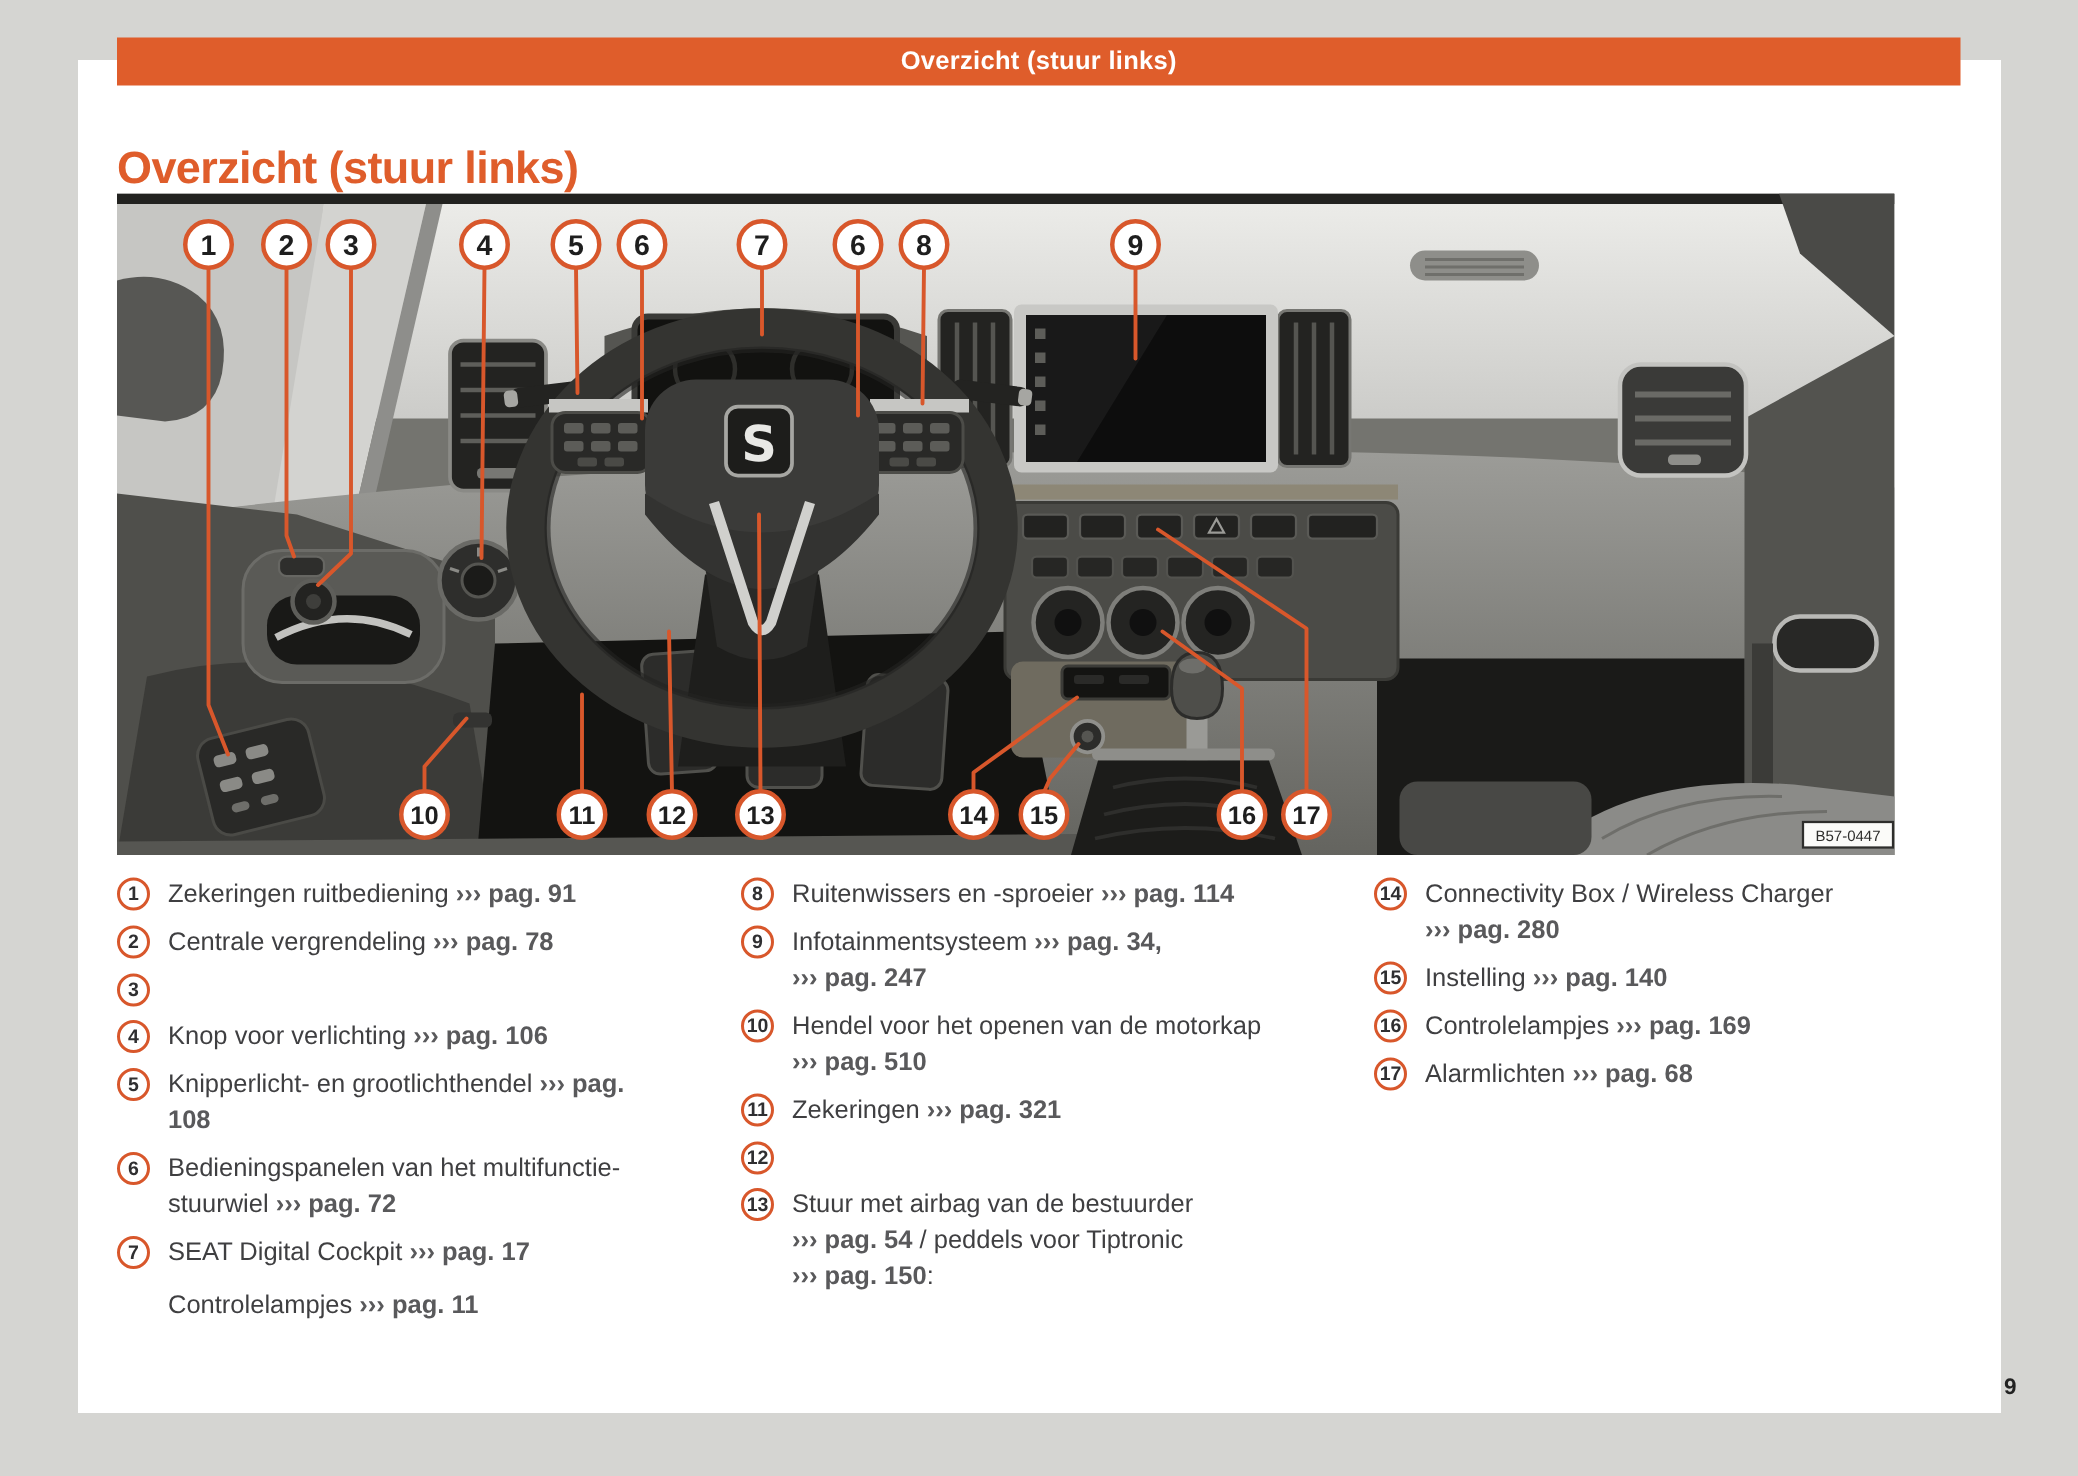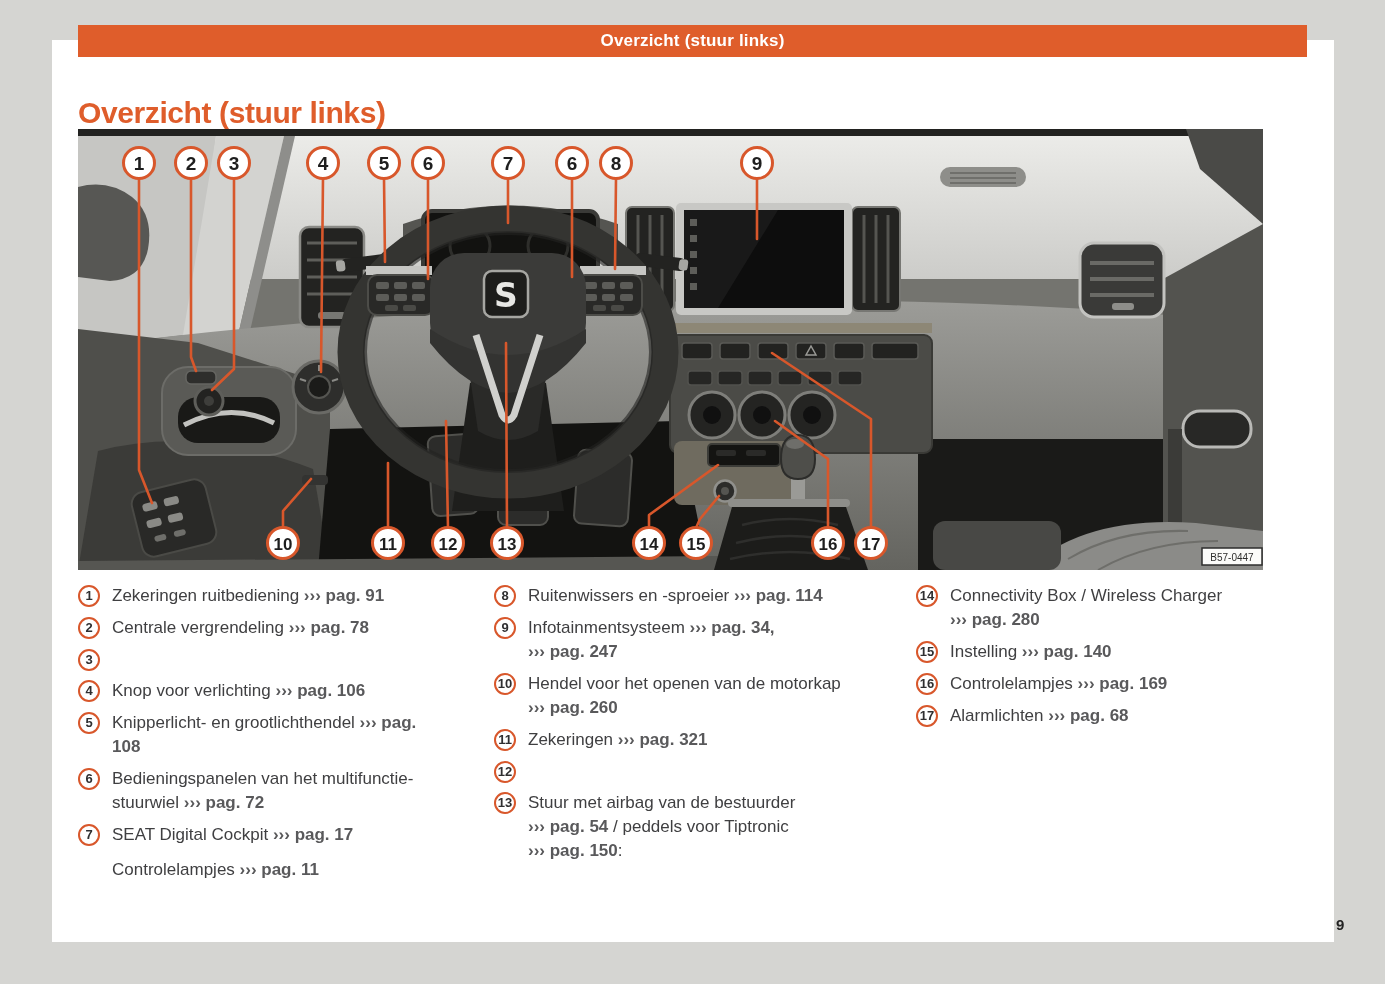--- a/index.html
+++ b/index.html
@@ -415,21 +415,21 @@
       <span class="txt"><span>Ruitenwissers en -sproeier </span><span class="ref">››› pag. 114</span></span>
     </div>
     <div class="legend-item">
       <span class="num">9</span>
       <span class="txt"><span>Infotainmentsysteem </span><span class="ref">››› pag. 34,
 ››› pag. 247</span></span>
     </div>
     <div class="legend-item">
       <span class="num">10</span>
       <span class="txt"><span>Hendel voor het openen van de motorkap
-</span><span class="ref">››› pag. 260</span></span>
+</span><span class="ref">››› pag. 510</span></span>
     </div>
     <div class="legend-item">
       <span class="num">11</span>
       <span class="txt"><span>Zekeringen </span><span class="ref">››› pag. 321</span></span>
     </div>
     <div class="legend-item">
       <span class="num">12</span>
     </div>
     <div class="legend-item">
       <span class="num">13</span>

